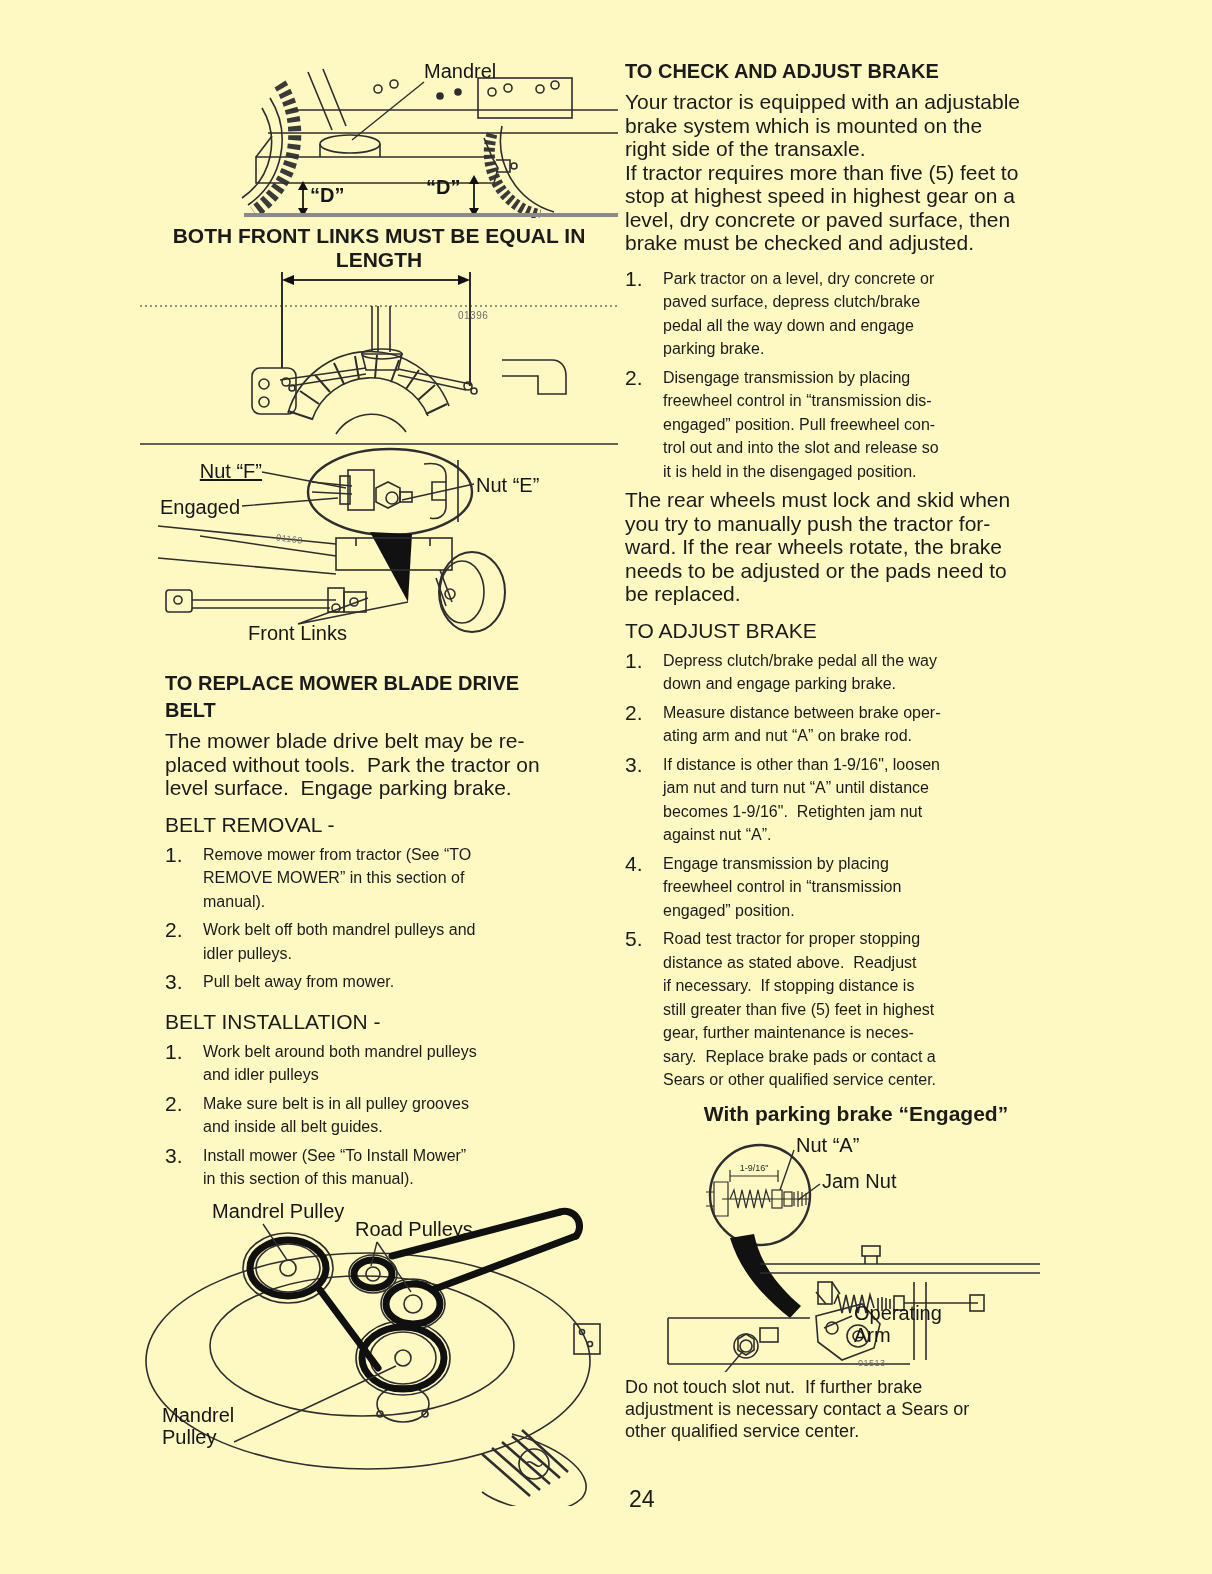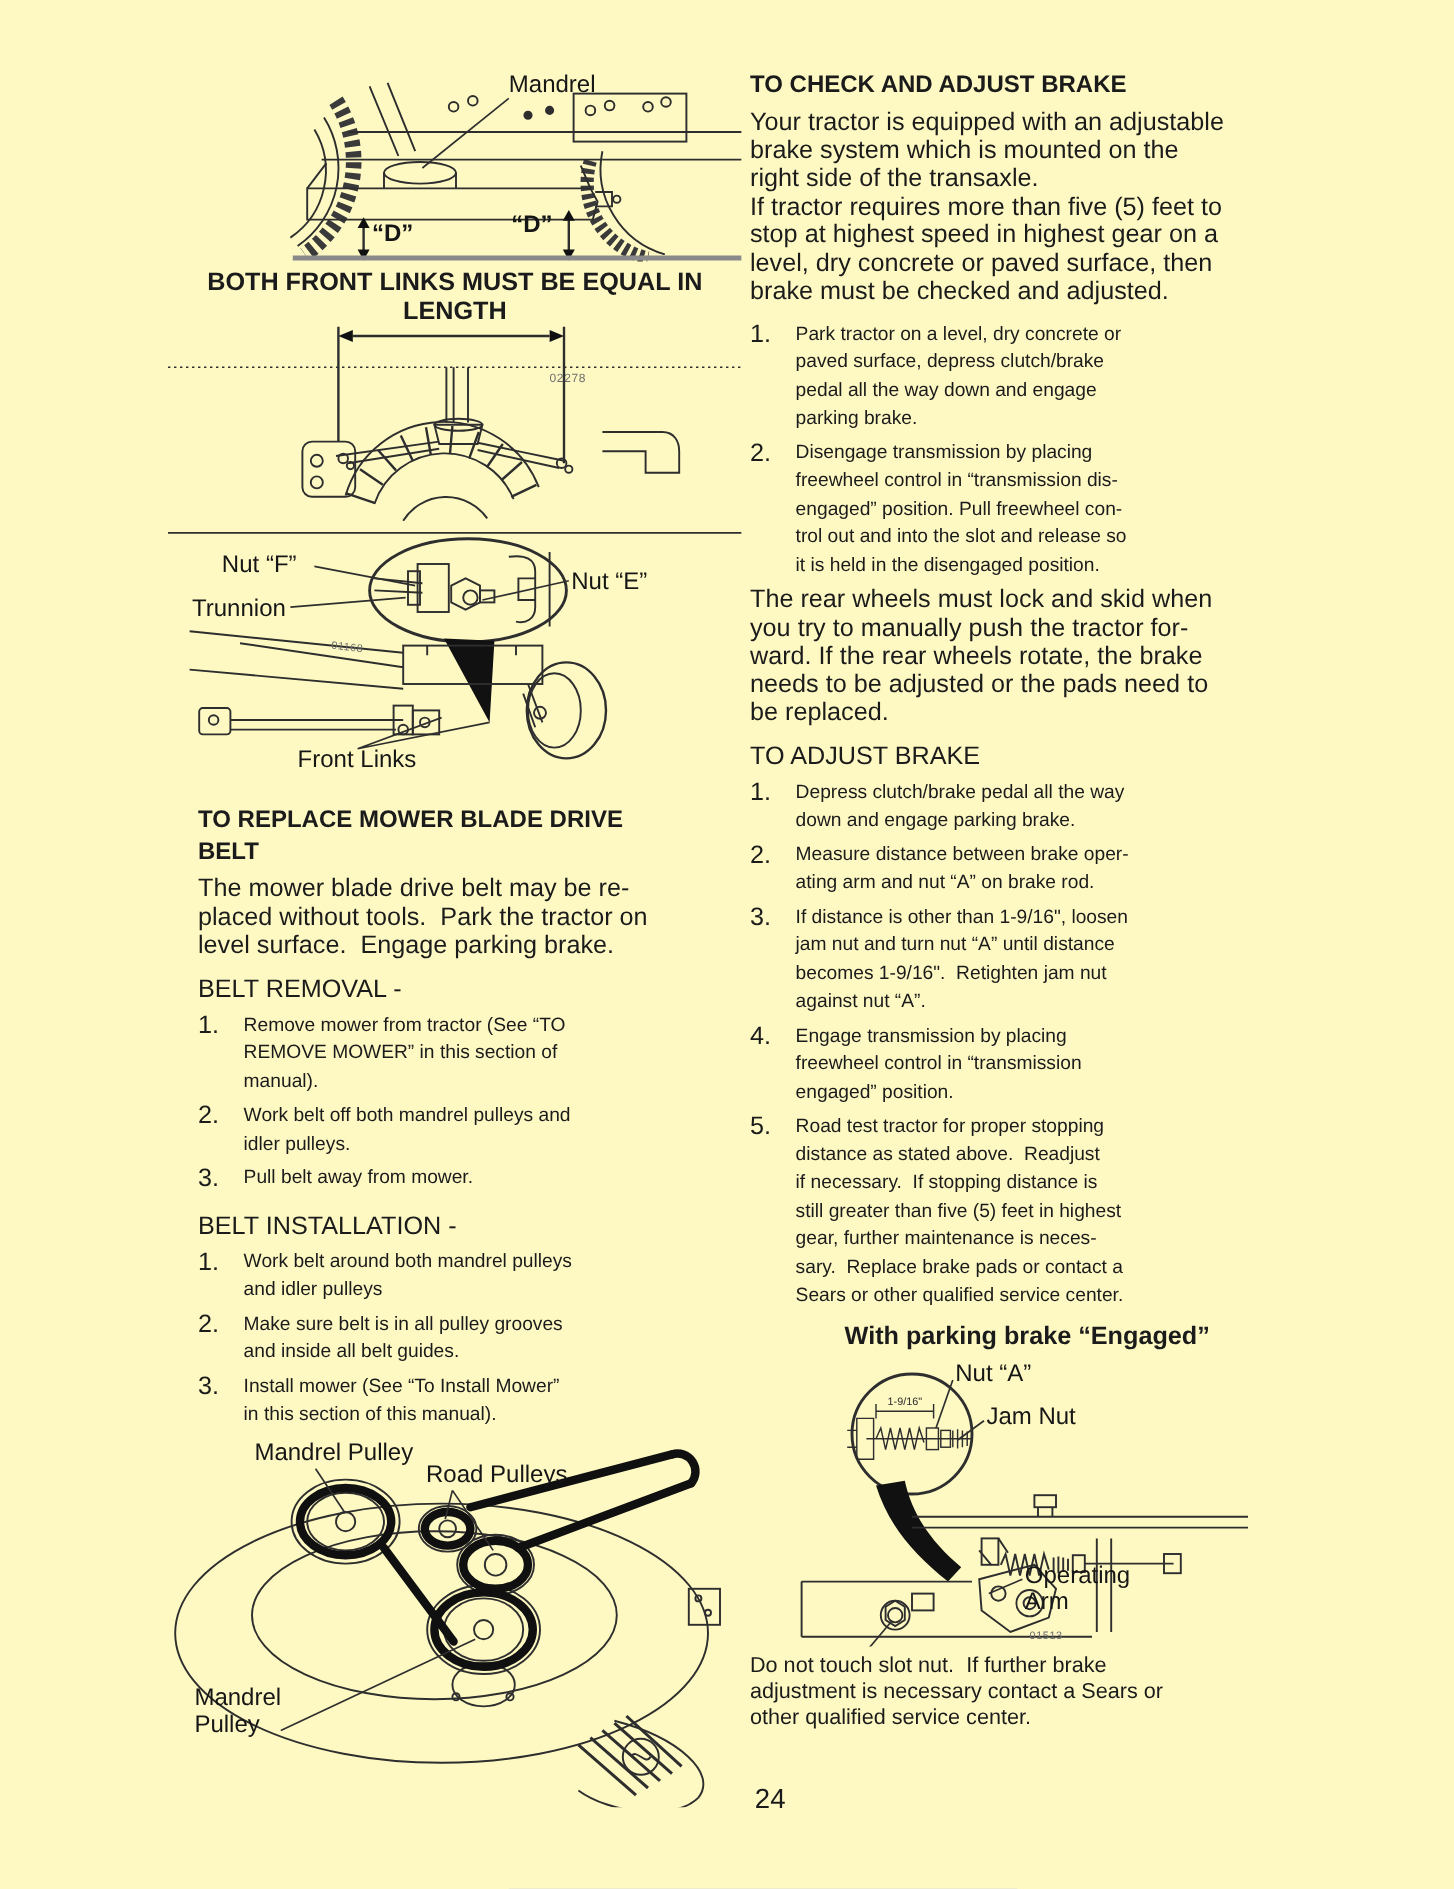--- a/index.html
+++ b/index.html
@@ -119,21 +119,21 @@
           </g>
           <path d="M 362,88 H 412 C 422,88 426,96 426,104 V 122 H 398 V 104 H 362"></path>
           <g>
             <path d="M 148,141 A 85 85 0 0 1 309,134"></path>
             <path d="M 172,148 A 62 62 0 0 1 288,144"></path>
             <path d="M 196,162 A 42 42 0 0 1 266,160"></path>
             <path d="M 148,139 L 172,147 M 160,119 L 179,132 M 175,103 L 190,120 M 194,91 L 204,112 M 215,84 L 219,107 M 237,83 L 235,106 M 259,88 L 251,110 M 279,98 L 266,117 M 295,113 L 278,128 M 307,132 L 286,142" stroke-width="2"></path>
           </g>
         </g>
       </svg>
-      <span class="part-no" style="left:318px;top:38px;">02278</span>
+      <span class="part-no" style="left:318px;top:38px;">01396</span>
     </div>
 
     <div class="fig" style="width:478px;height:218px;margin-bottom:10px;">
       <svg width="478" height="218" viewBox="0 0 478 218">
         <g stroke="#2e2e2e" fill="none" stroke-width="1.6">
           <path d="M 0,2 H 478" stroke-width="1.5"></path>
           <ellipse cx="250" cy="50" rx="82" ry="43" stroke-width="2.4"></ellipse>
           <g>
             <path d="M 172,40 L 212,44 M 172,50 L 212,52"></path>
             <rect x="208" y="28" width="26" height="40"></rect>
@@ -162,23 +162,23 @@
             <circle cx="214" cy="160" r="4"></circle>
           </g>
           <g stroke-width="1.4">
             <path d="M 122,30 L 206,46"></path>
             <path d="M 334,42 L 262,58"></path>
             <path d="M 102,64 L 198,56"></path>
             <path d="M 158,182 L 228,156 M 158,182 L 268,160"></path>
           </g>
         </g>
       </svg>
-      <span class="fig-label" style="left:30px;top:18px;width:92px;text-align:center;">Nut “F”</span>
+      <span class="fig-label" style="left:30px;top:18px;width:92px;text-align:right;text-decoration:underline;">Nut “F”</span>
       <span class="fig-label" style="left:336px;top:32px;">Nut “E”</span>
-      <span class="fig-label" style="left:20px;top:54px;">Trunnion</span>
+      <span class="fig-label" style="left:20px;top:54px;">Engaged</span>
       <span class="fig-label" style="left:108px;top:180px;">Front Links</span>
       <span class="part-no" style="left:136px;top:92px;transform:rotate(7deg);font-size:9px;">01168</span>
     </div>
 
     <div class="txtpad">
       <div class="h1">TO REPLACE MOWER BLADE DRIVE
 BELT</div>
       <p class="para">The mower blade drive belt may be re-
 placed without tools.  Park the tractor on
 level surface.  Engage parking brake.</p>

